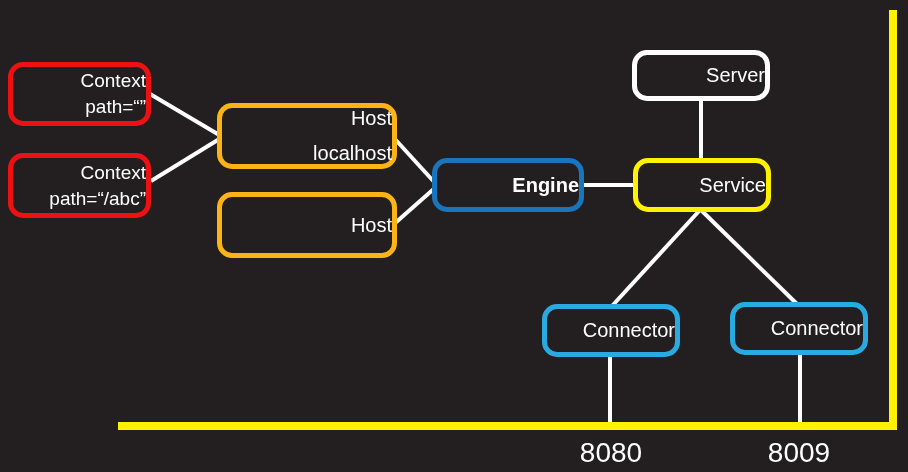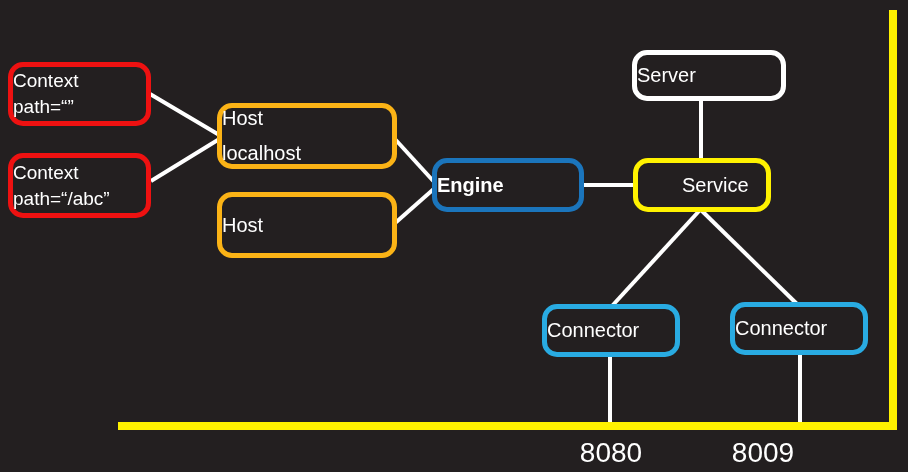--- a/index.html
+++ b/index.html
@@ -19,53 +19,53 @@
   }
   .wire{stroke:var(--connector-line,#ffffff);stroke-width:4;fill:none;}
   .tcp-wire{stroke:var(--tcp-line,#fff200);stroke-width:8;fill:none;stroke-linejoin:miter;}
   .node{
     position:absolute;z-index:2;
     box-sizing:border-box;
     border:5px solid #fff;
     border-radius:15px;
     background:var(--background,#231f20);
     display:flex;flex-direction:column;
-    align-items:flex-start;justify-content:center;
+    align-items:flex-end;justify-content:center;
     text-align:center;
     font-size:20px;line-height:27px;
     color:var(--text,#fff);
   }
   .node-context{border-color:var(--context-border,#ee1111);}
   .node-host{border-color:var(--host-border,#fbb316);gap:8px;}
   .node-engine{border-color:var(--engine-border,#1b75bc);}
   .node-server{border-color:var(--server-border,#ffffff);}
   .node-service{border-color:var(--service-border,#fff200);}
   .node-connector{border-color:var(--connector-border,#29abe2);}
 
   #context1{left:8px;top:62px;width:143px;height:64px;font-size:19px;line-height:26px;}
   #context2{left:8px;top:153px;width:143px;height:65px;font-size:19px;line-height:26px;}
   #host1{left:217px;top:103px;width:180px;height:66px;}
   #host2{left:217px;top:192px;width:180px;height:66px;}
   #engine{left:432px;top:158px;width:152px;height:54px;font-weight:bold;}
-  #server{left:632px;top:50px;width:154px;height:51px;}
+  #server{left:632px;top:50px;width:138px;height:51px;}
   #service{left:633px;top:158px;width:138px;height:54px;padding-left:44px;}
   #connector1{left:542px;top:304px;width:138px;height:53px;}
   #connector2{left:730px;top:302px;width:138px;height:53px;}
 
   .tcp-label{
     position:absolute;left:56px;top:400px;z-index:2;
     font-size:28px;color:var(--text,#fff);
   }
   .port-label{
     position:absolute;top:437px;z-index:2;
     transform:translateX(-50%);
     font-size:28px;color:var(--text,#fff);
   }
   #port-left{left:611px;}
-  #port-right{left:763px;}
+  #port-right{left:799px;}
 </style>
 </head>
 <body>
 
 <div class="stage">
 
   <svg class="wires" width="908" height="472" viewBox="0 0 908 472">
 
     <line class="wire" x1="150" y1="94" x2="221" y2="136"></line>
     <line class="wire" x1="151" y1="181" x2="221" y2="138"></line>

